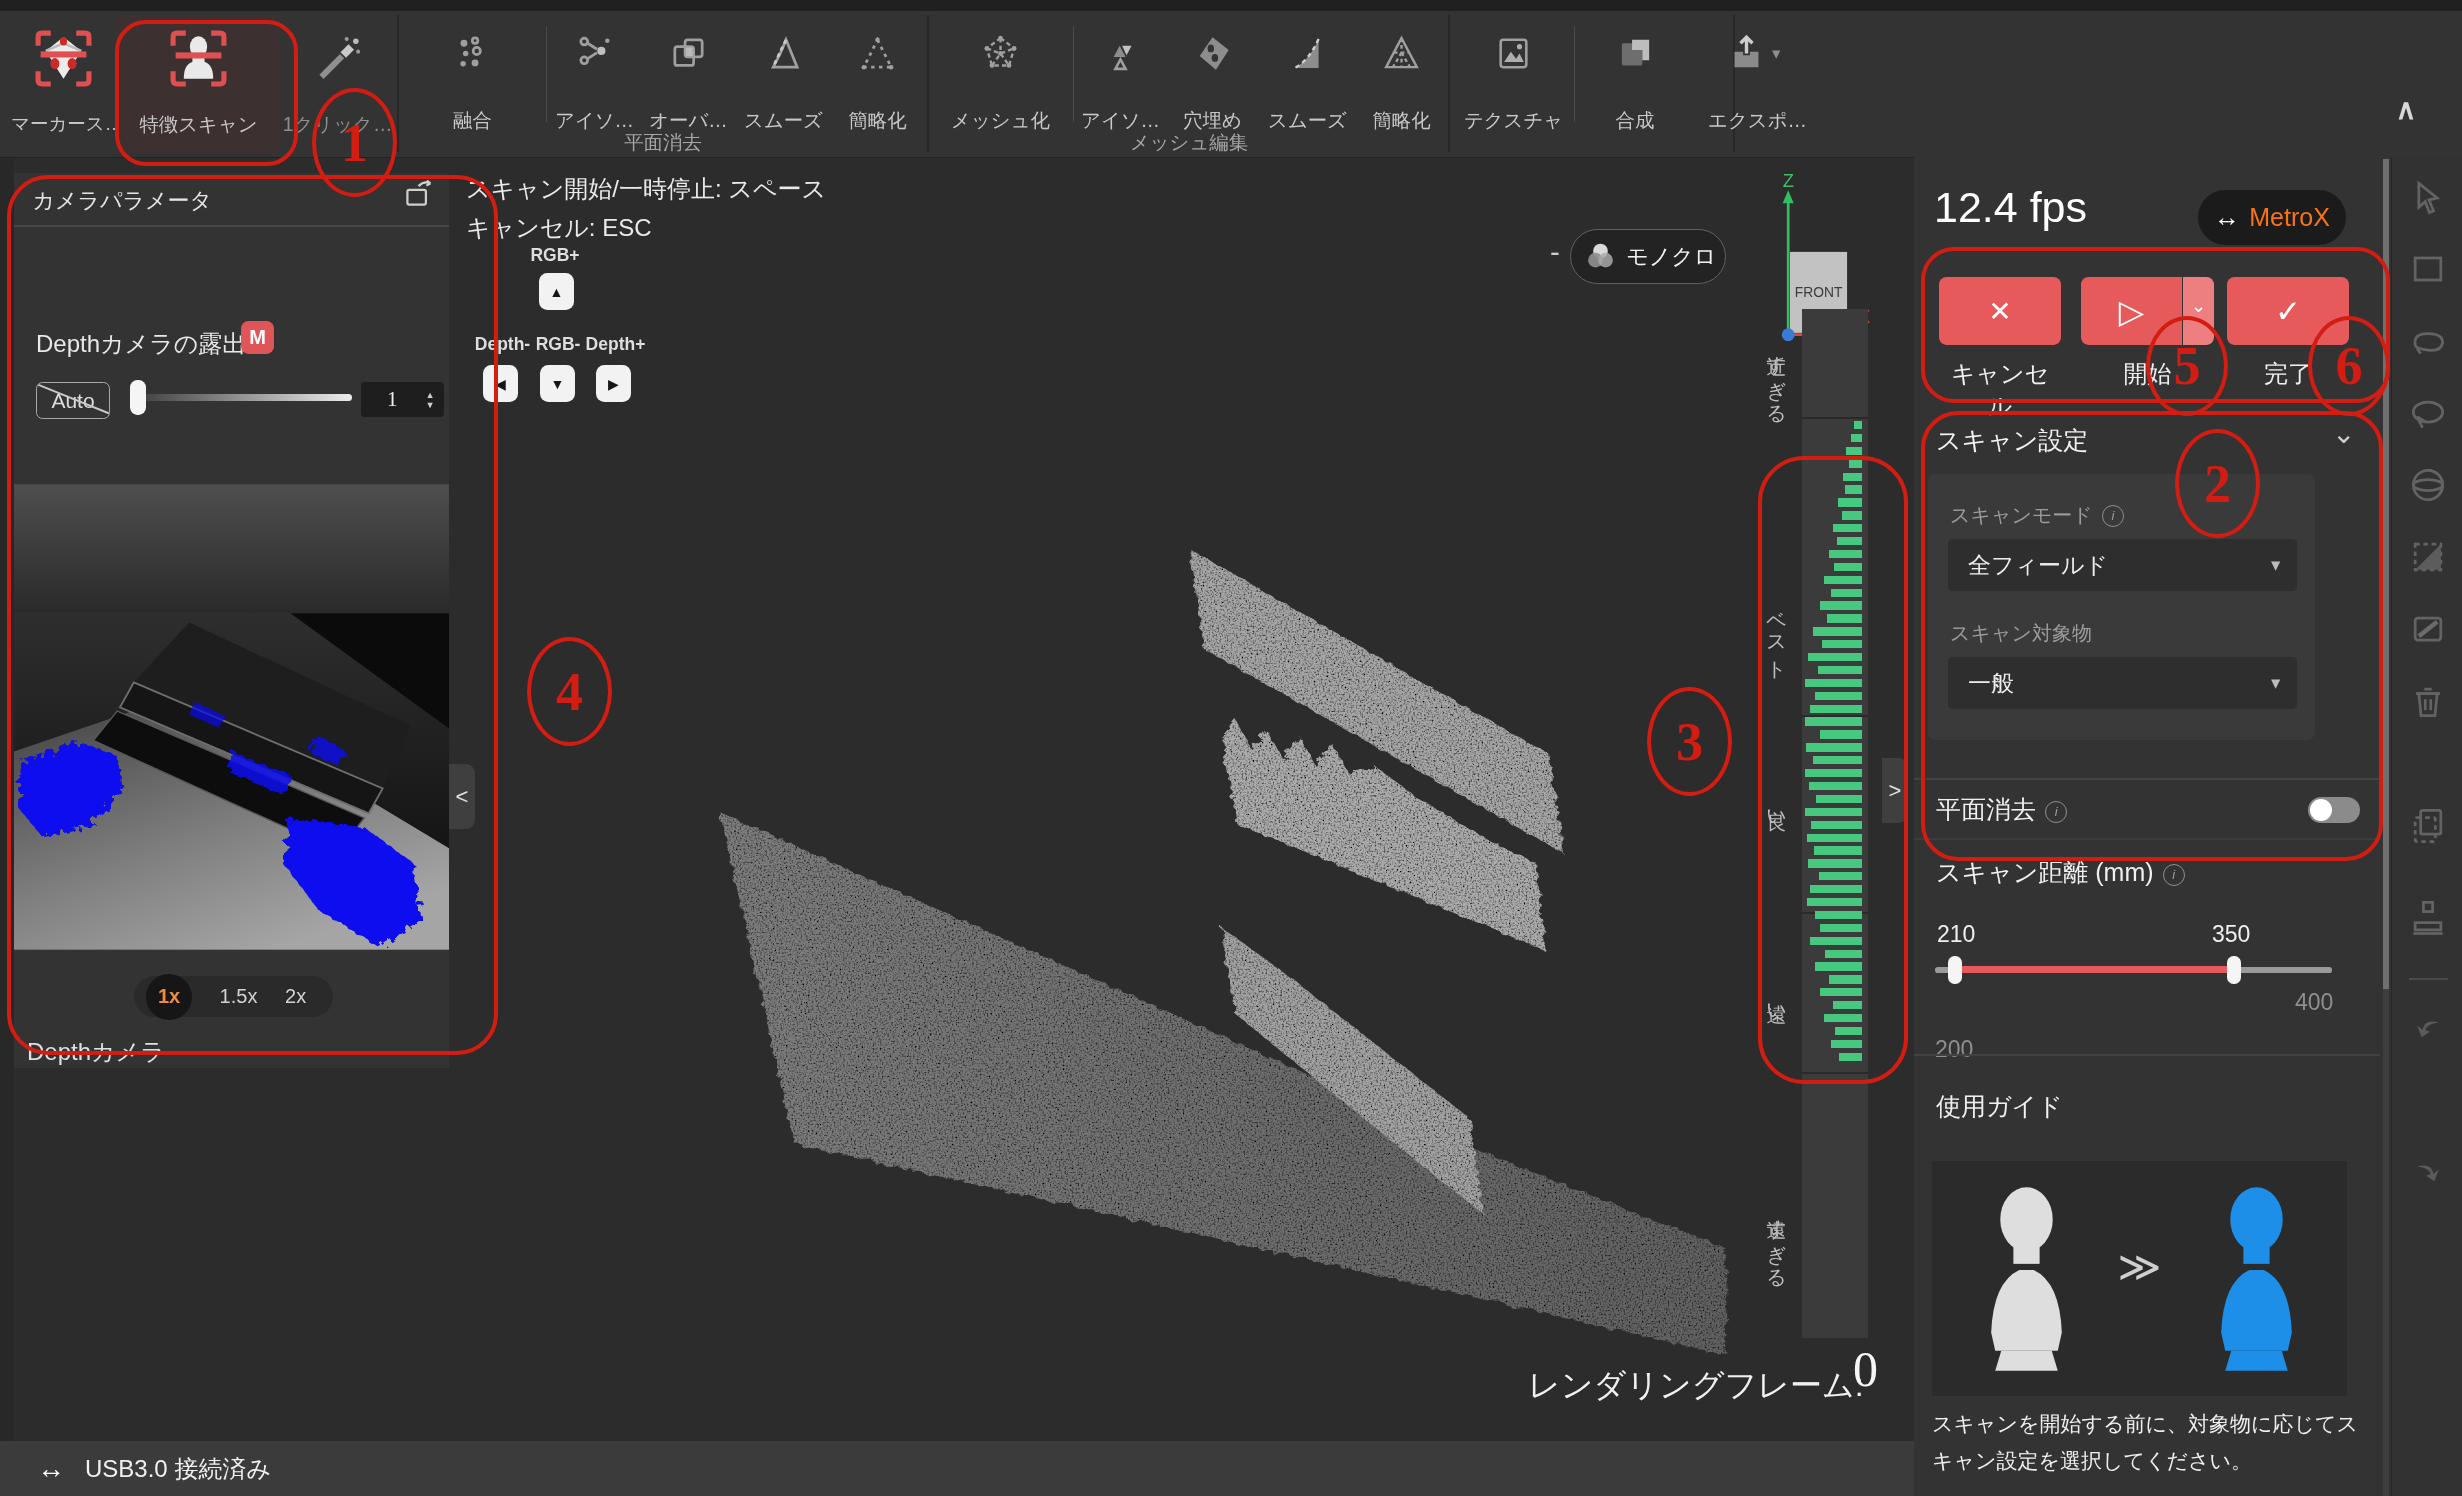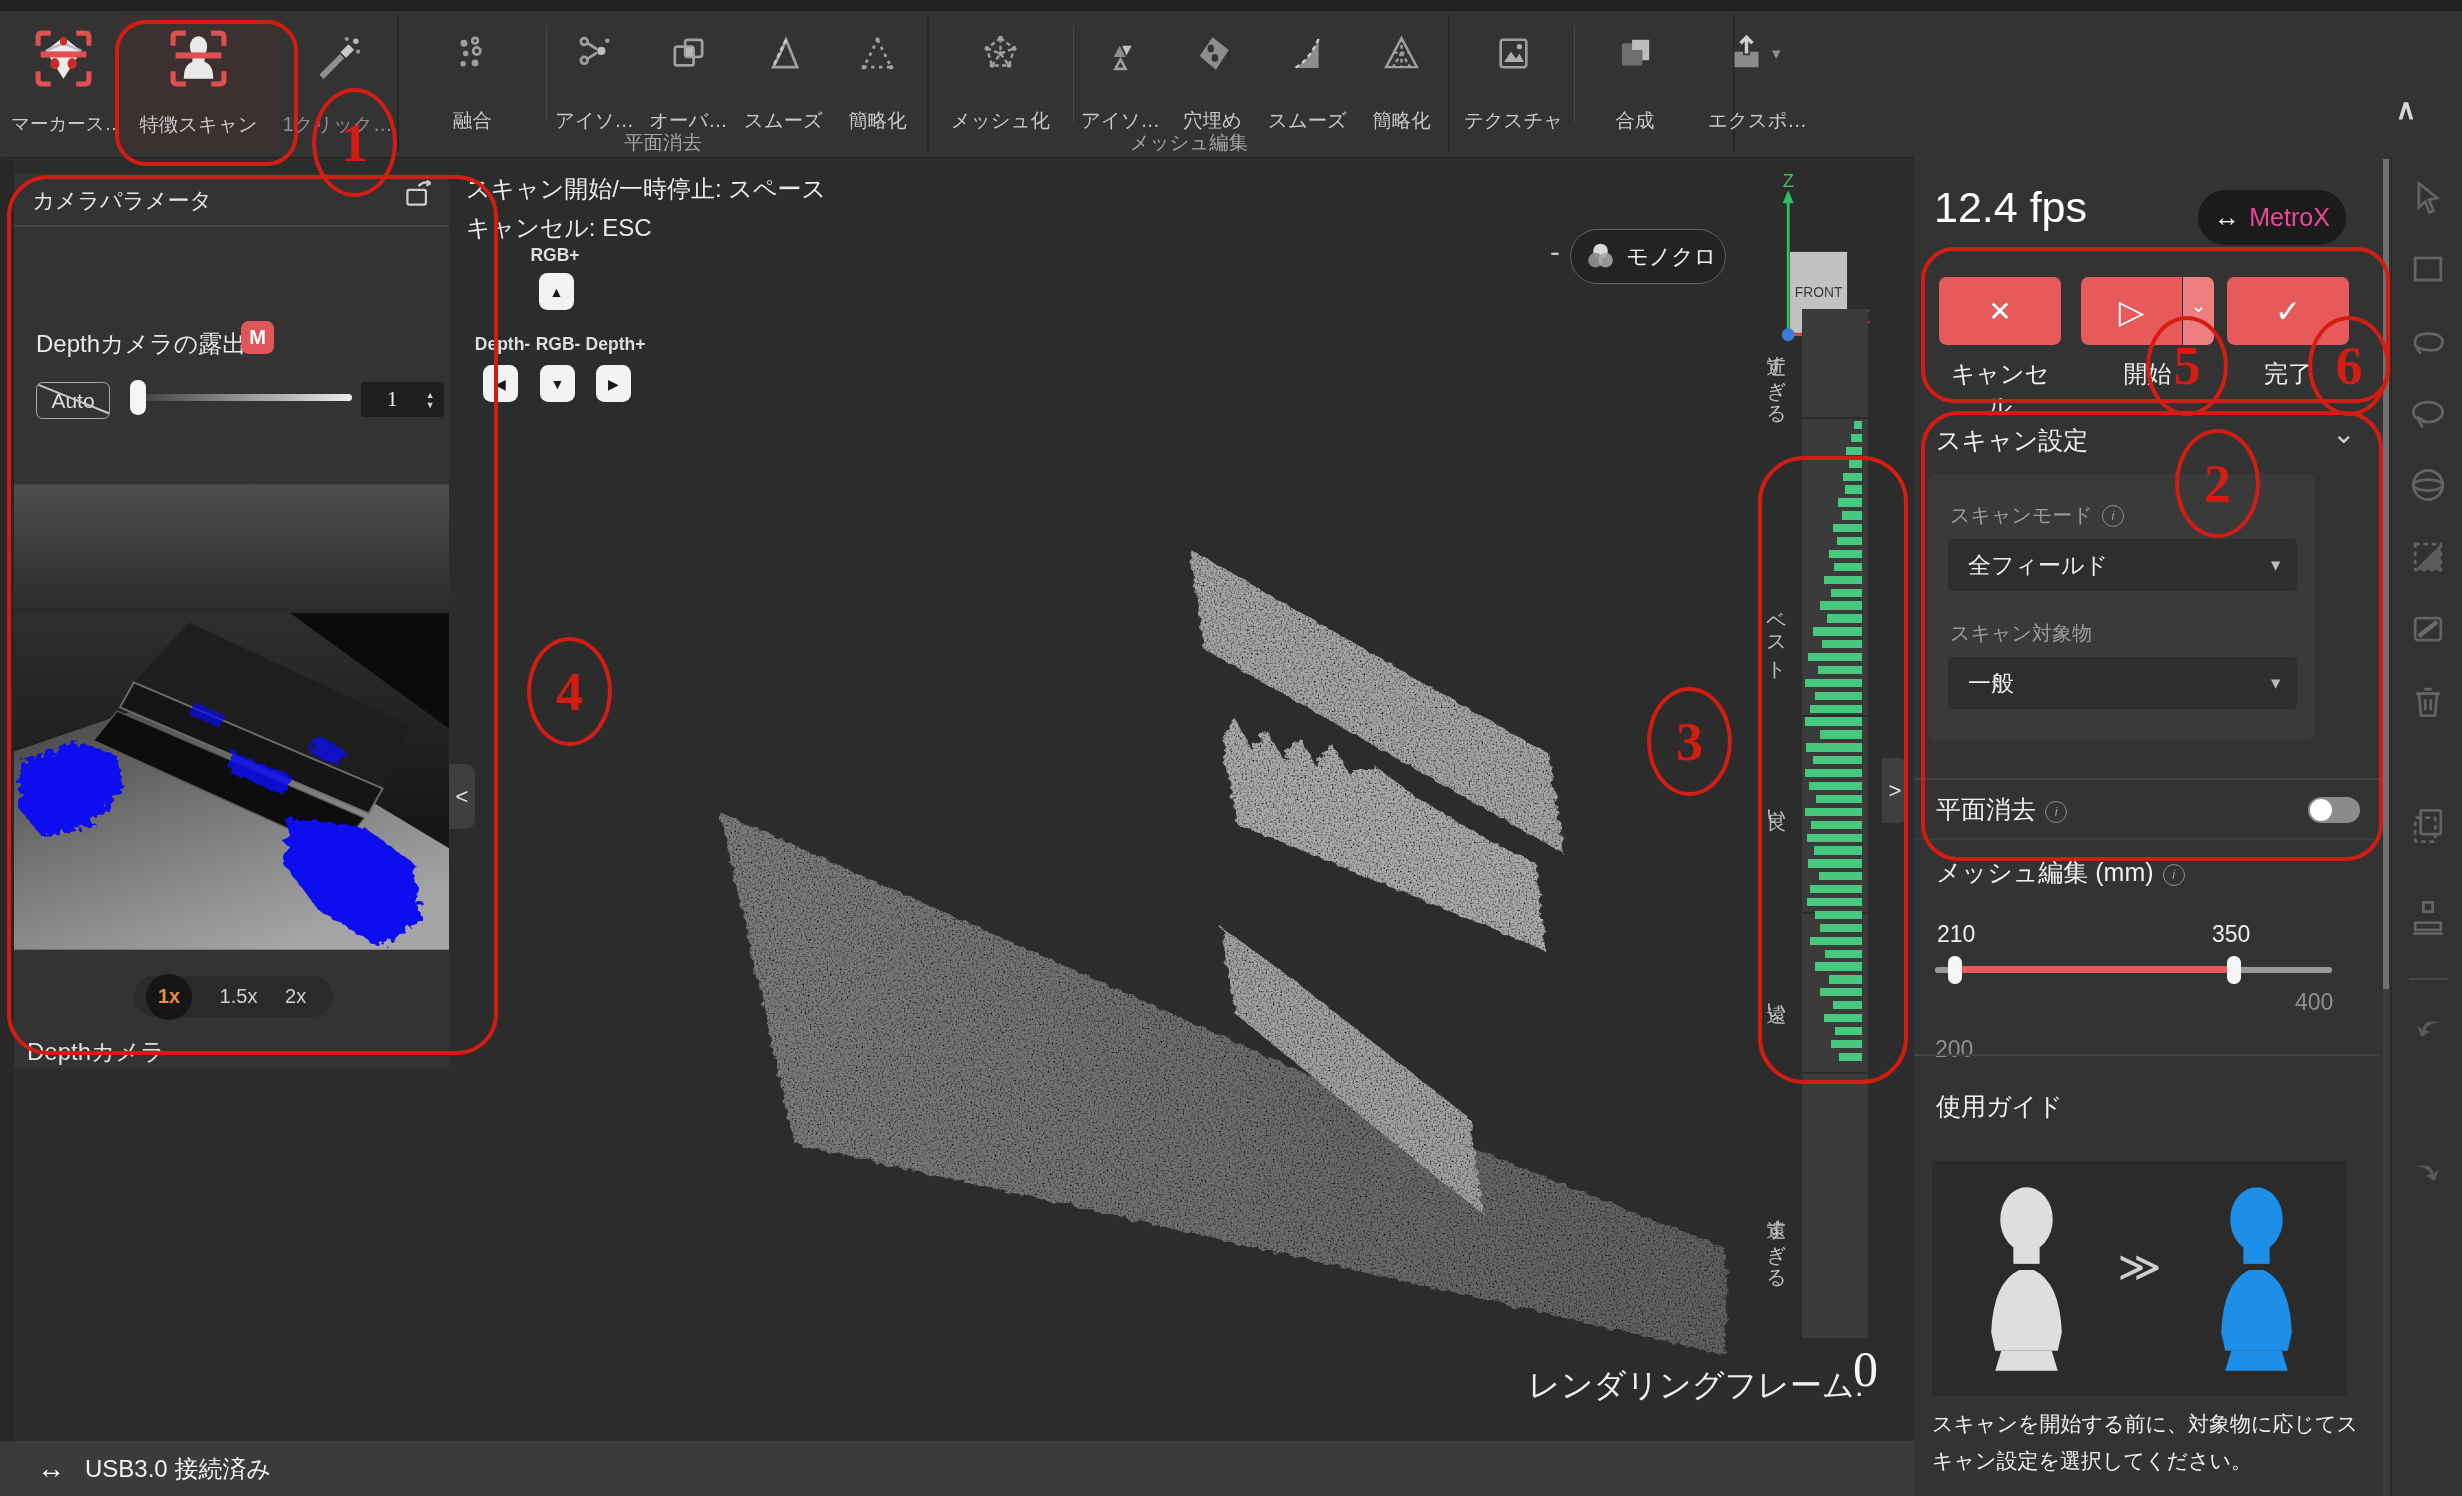--- a/index.html
+++ b/index.html
@@ -424,21 +424,21 @@
 
   <div class="a flexc" style="left:449px;top:764px;width:26px;height:65px;background:#3f3f3f;border-radius:0 9.2px 9.2px 0;color:#e0e0e0;font-size:22px;">
     <span>&lt;</span>
   </div>
 
   <div class="rpanel"></div>
 
   <div class="a" style="left:1934px;top:183px;font-size:43px;color:#ffffff;">12.4 fps</div>
   <div class="a pill" style="left:2198px;top:190px;width:148px;height:55px;background:#1b1b1b;justify-content:center;">
     <span style="font-size:26px;color:#fff;margin-right:9.2px;">↔</span>
-    <span style="font-size:25px;color:#ec4899;">MetroX</span>
+    <span style="font-size:25px;color:#f97316;">MetroX</span>
   </div>
 
   <div class="redbtn" style="left:1939px;top:277px;width:122px;">
     <span style="font-size:28px;">✕</span>
   </div>
   <div class="redbtn" style="left:2081px;top:277px;width:101px;border-radius:7.4px 0 0 7.4px;">
     <span style="font-size:33px;">▷</span>
   </div>
   <div class="redbtn" style="left:2183px;top:277px;width:31px;background:#ee7f81;border-radius:0 7.4px 7.4px 0;">
     <span style="font-size:18.5px;margin-top:-9.2px;">⌄</span>
@@ -474,21 +474,21 @@
   <div class="a" style="left:1936px;top:793px;font-size:25px;color:#f0f0f0;">
     <span>平面消去</span><span class="infoi">i</span>
   </div>
   <div class="a" style="left:2308px;top:797px;width:52px;height:26px;background:#8b8b8b;border-radius:13px;">
     <div style="position:absolute;left:1.8px;top:1.8px;width:22px;height:22px;background:#ffffff;border-radius:50%;"></div>
   </div>
 
   <div class="divh" style="left:1914px;top:838px;width:466px;background:#3c3c3c;"></div>
 
   <div class="a" style="left:1936px;top:856px;font-size:25px;color:#f0f0f0;">
-    <span>メッシュ編集 (mm)</span><span class="infoi">i</span>
+    <span>スキャン距離 (mm)</span><span class="infoi">i</span>
   </div>
   <div class="a" style="left:1937px;top:921px;font-size:23px;color:#f0f0f0;">210</div>
   <div class="a" style="left:2212px;top:921px;font-size:23px;color:#f0f0f0;">350</div>
   <div class="a" style="left:1935px;top:967px;width:397px;height:5.5px;background:#9a9a9a;border-radius:2.8px;"></div>
   <div class="a" style="left:1956px;top:966px;width:278px;height:7.4px;background:#e65a5c;border-radius:3.7px;"></div>
   <div class="a" style="left:1948px;top:956px;width:14px;height:28px;background:#f5f5f5;border-radius:6.5px;"></div>
   <div class="a" style="left:2227px;top:956px;width:14px;height:28px;background:#f5f5f5;border-radius:6.5px;"></div>
   <div class="a" style="left:1935px;top:1036px;font-size:23px;color:#8f8f8f;">200</div>
   <div class="a" style="left:2295px;top:989px;font-size:23px;color:#8f8f8f;">400</div>
 

